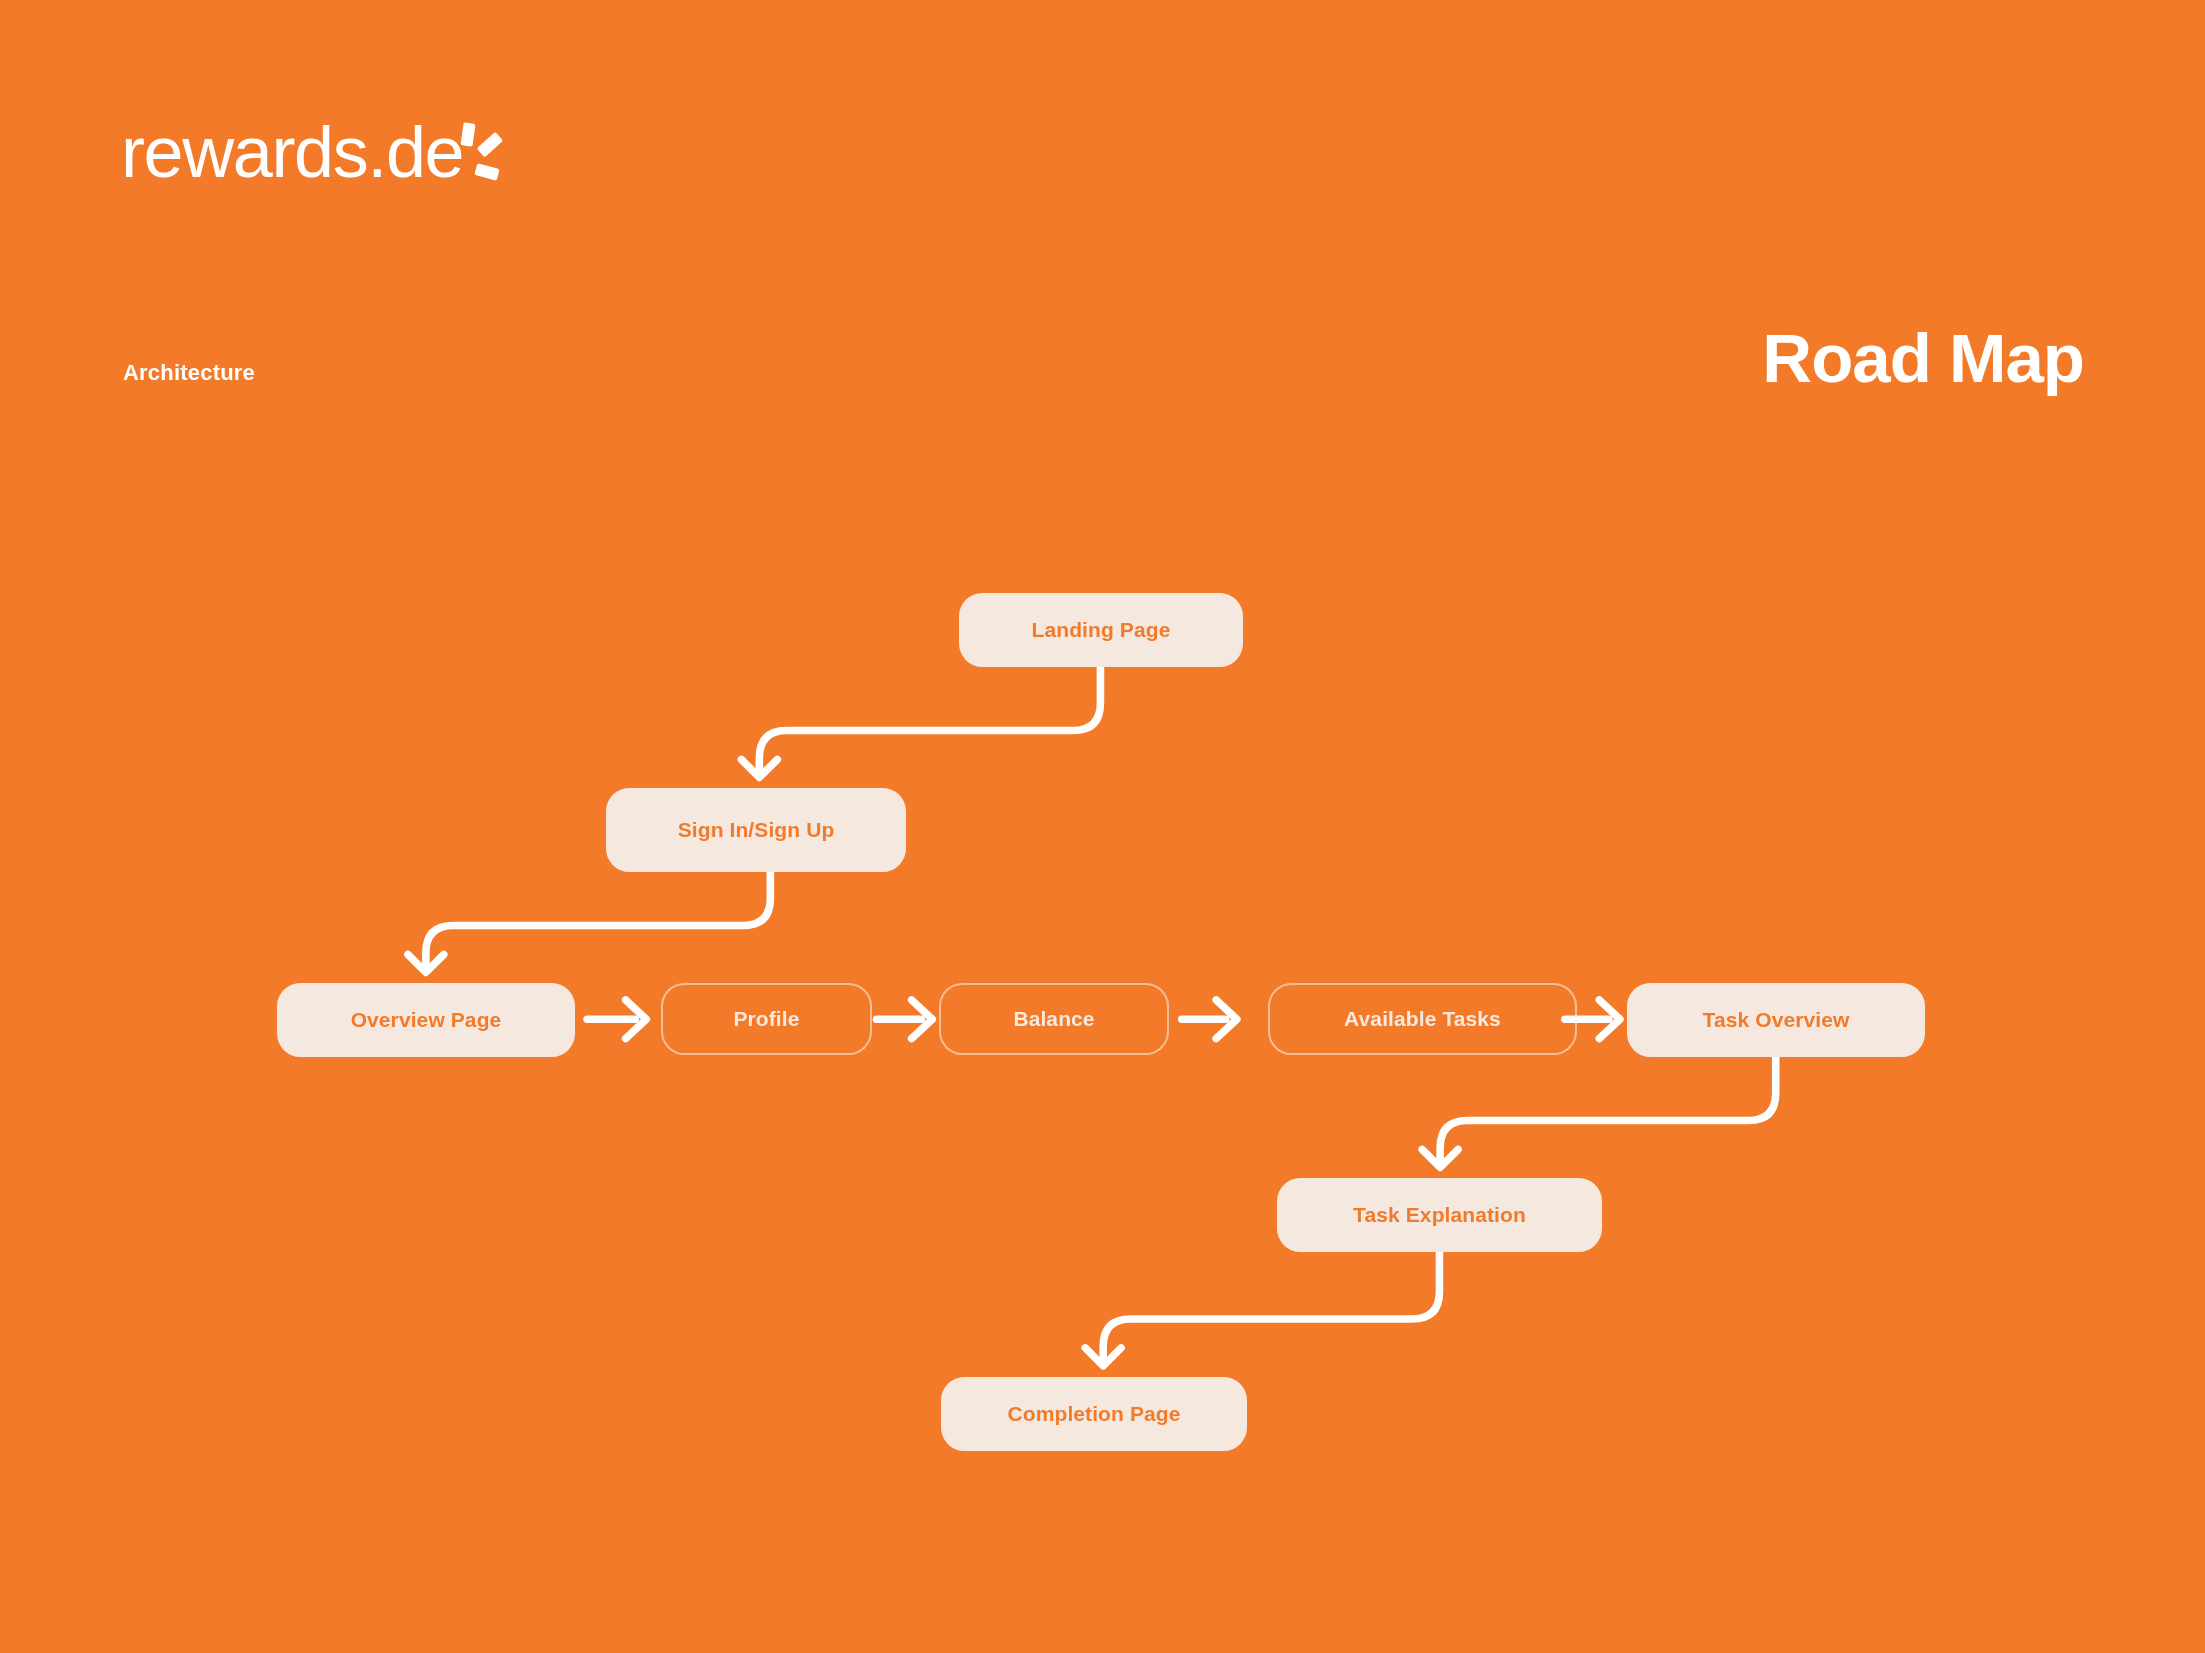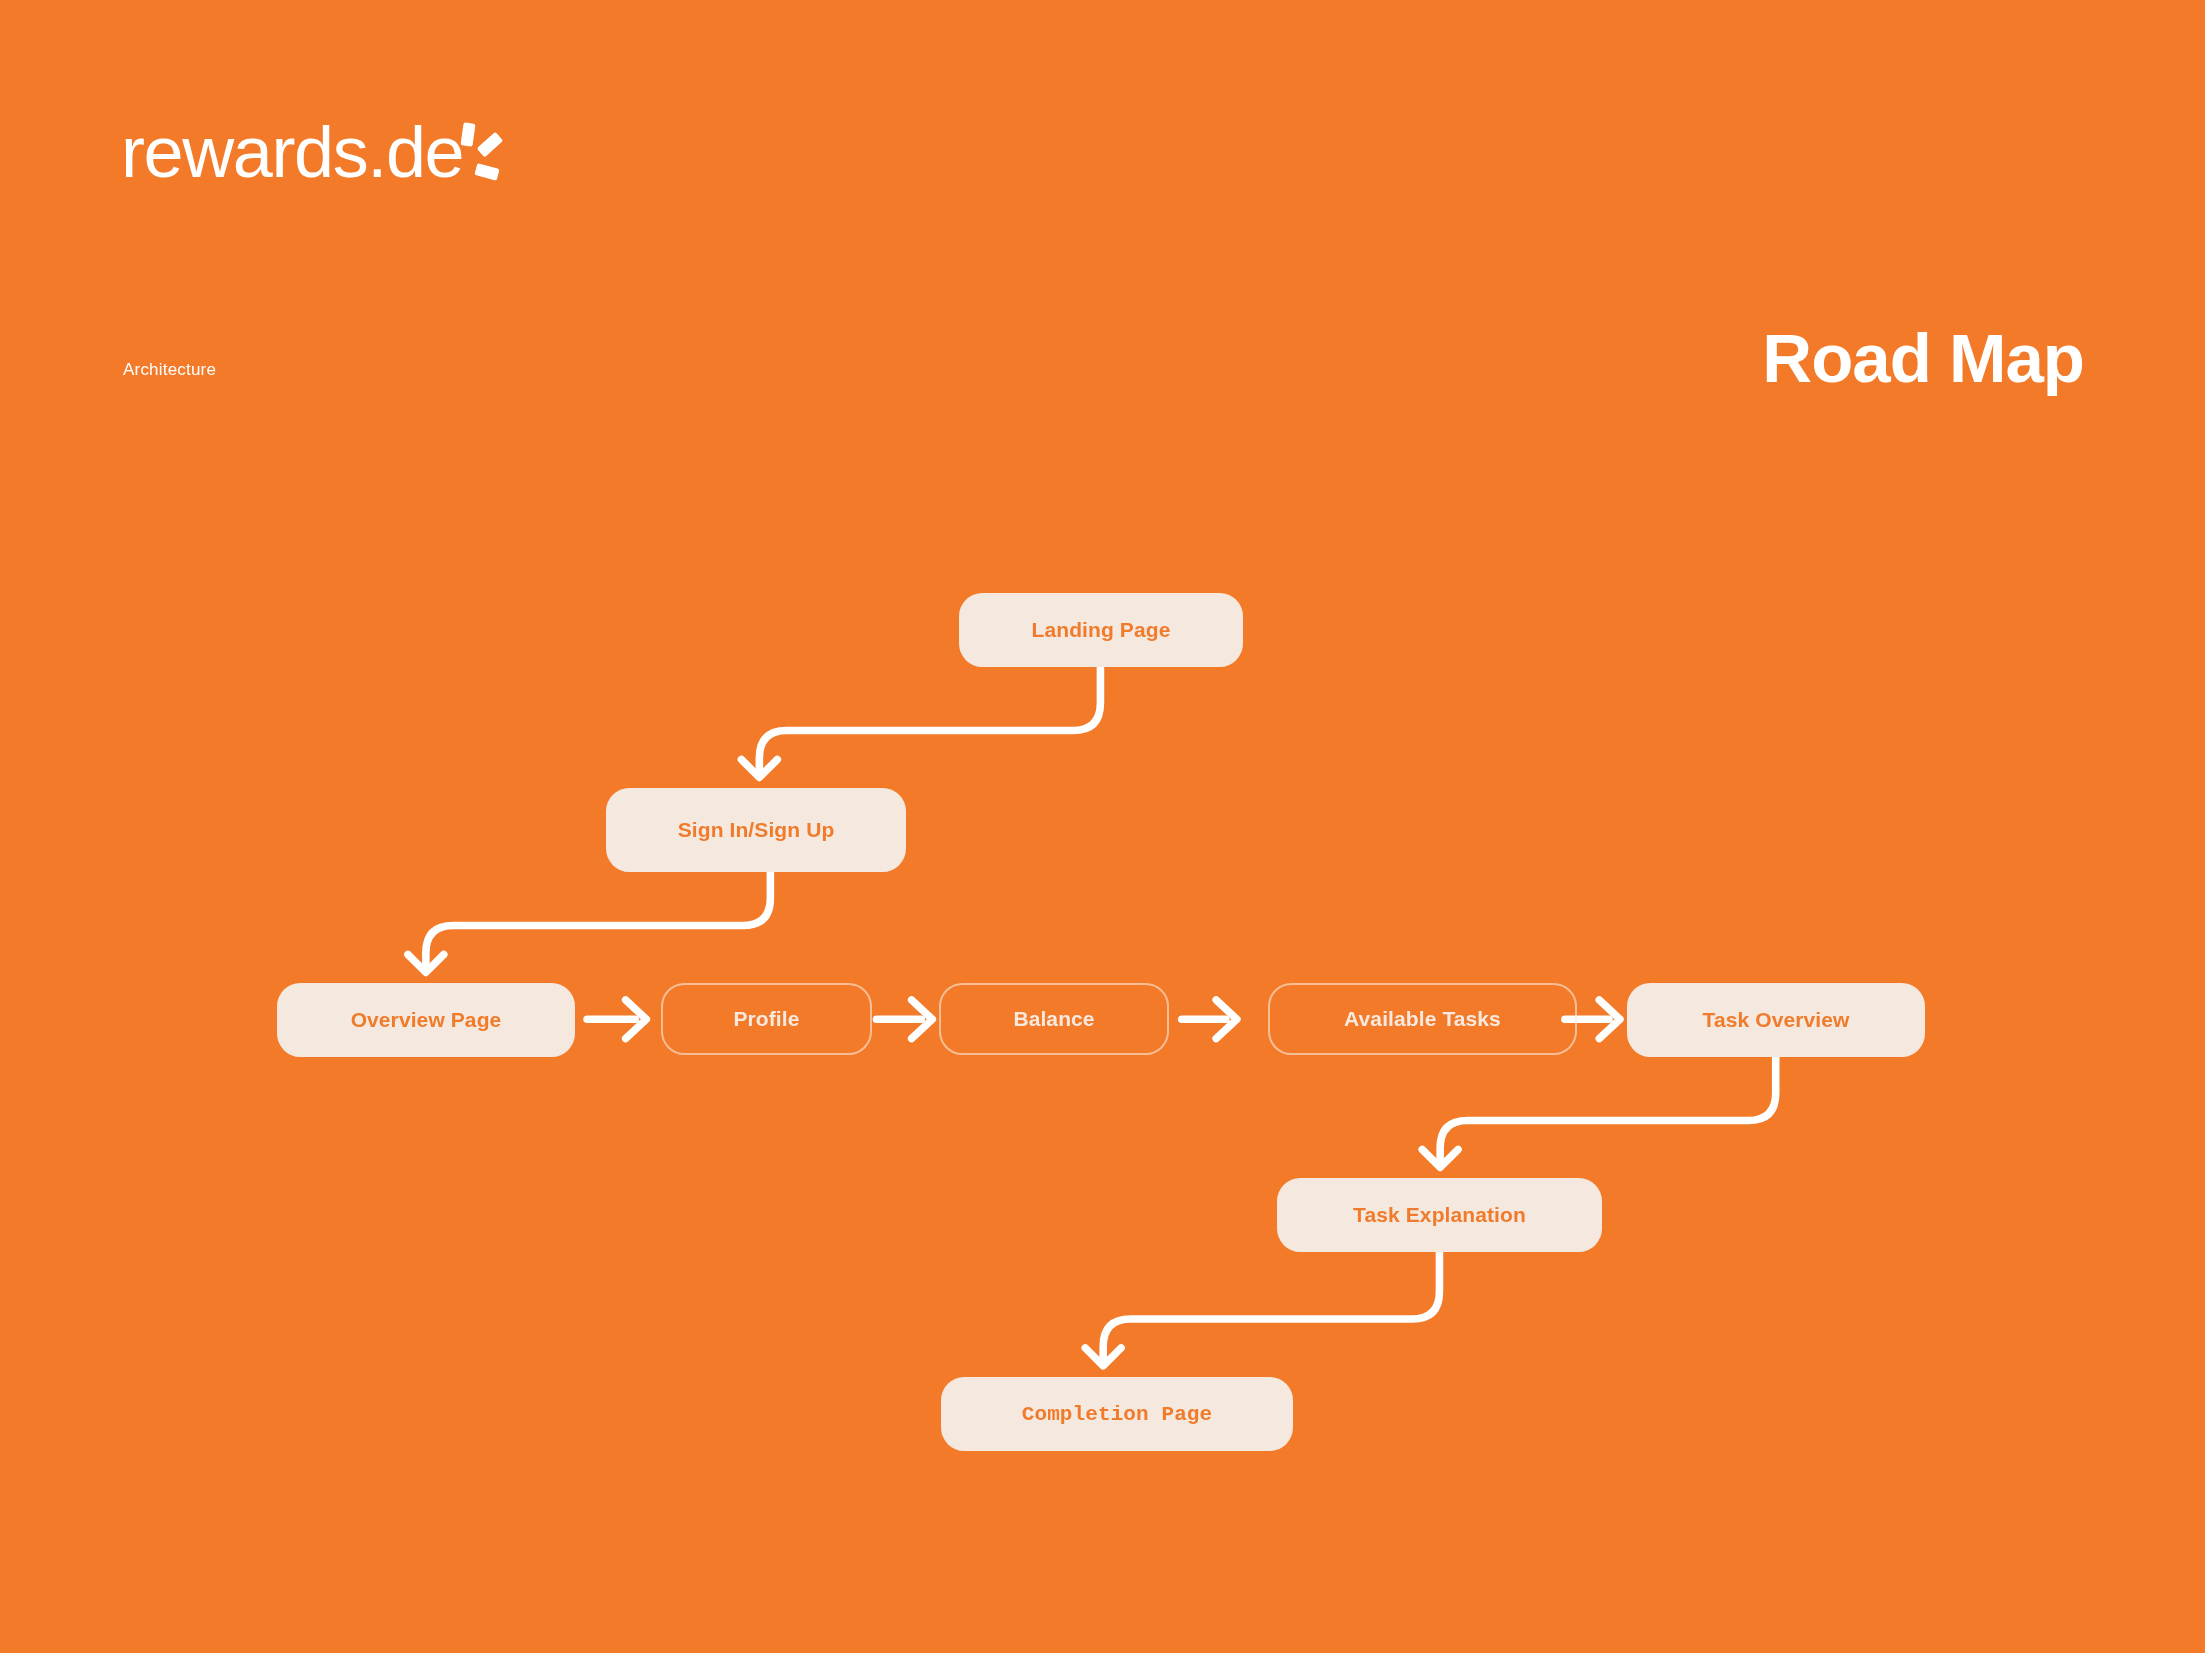--- a/index.html
+++ b/index.html
@@ -58,22 +58,22 @@
   .logo-spark i.s3 {
     width: 11.7px; height: 23.4px;
     left: 22px; top: 37px;
     transform: rotate(105deg);
   }
 
   .eyebrow {
     position: absolute;
     left: 123px;
     top: 360px;
-    font-size: 17px;
-    font-weight: 400;
+    font-size: 22px;
+    font-weight: 700;
     color: #FFFFFF;
     letter-spacing: 0.2px;
   }
 
   .page-title {
     position: absolute;
     right: 121px;
     top: 324px;
     font-size: 69px;
     font-weight: 700;
@@ -192,16 +192,16 @@
   </svg>
 
   <div class="node filled" style="left:959px; top:593px;  width:284px; height:74px;">Landing Page</div>
   <div class="node filled" style="left:606px;  top:788px; width:300px; height:84px;">Sign In/Sign Up</div>
   <div class="node filled" style="left:277px;  top:983px; width:298px; height:74px;">Overview Page</div>
   <div class="node outlined" style="left:653px;  top:983px; width:211px; height:72px;margin-left:8px;">Profile</div>
   <div class="node outlined" style="left:939px; top:983px; width:230px; height:72px;">Balance</div>
   <div class="node outlined" style="left:1244px; top:983px; width:309px; height:72px;margin-left:24px;">Available Tasks</div>
   <div class="node filled" style="left:1627px; top:983px; width:298px; height:74px;">Task Overview</div>
   <div class="node filled" style="left:1277px; top:1178px; width:325px; height:74px;">Task Explanation</div>
-  <div class="node filled" style="left:941px; top:1377px; width:352px; height:74px;font-family:Liberation Mono, monospace;">Completion Page</div>
+  <div class="node filled" style="left:941px; top:1377px; width:306px; height:74px;">Completion Page</div>
 
 </div>
 
 
 </body></html>

